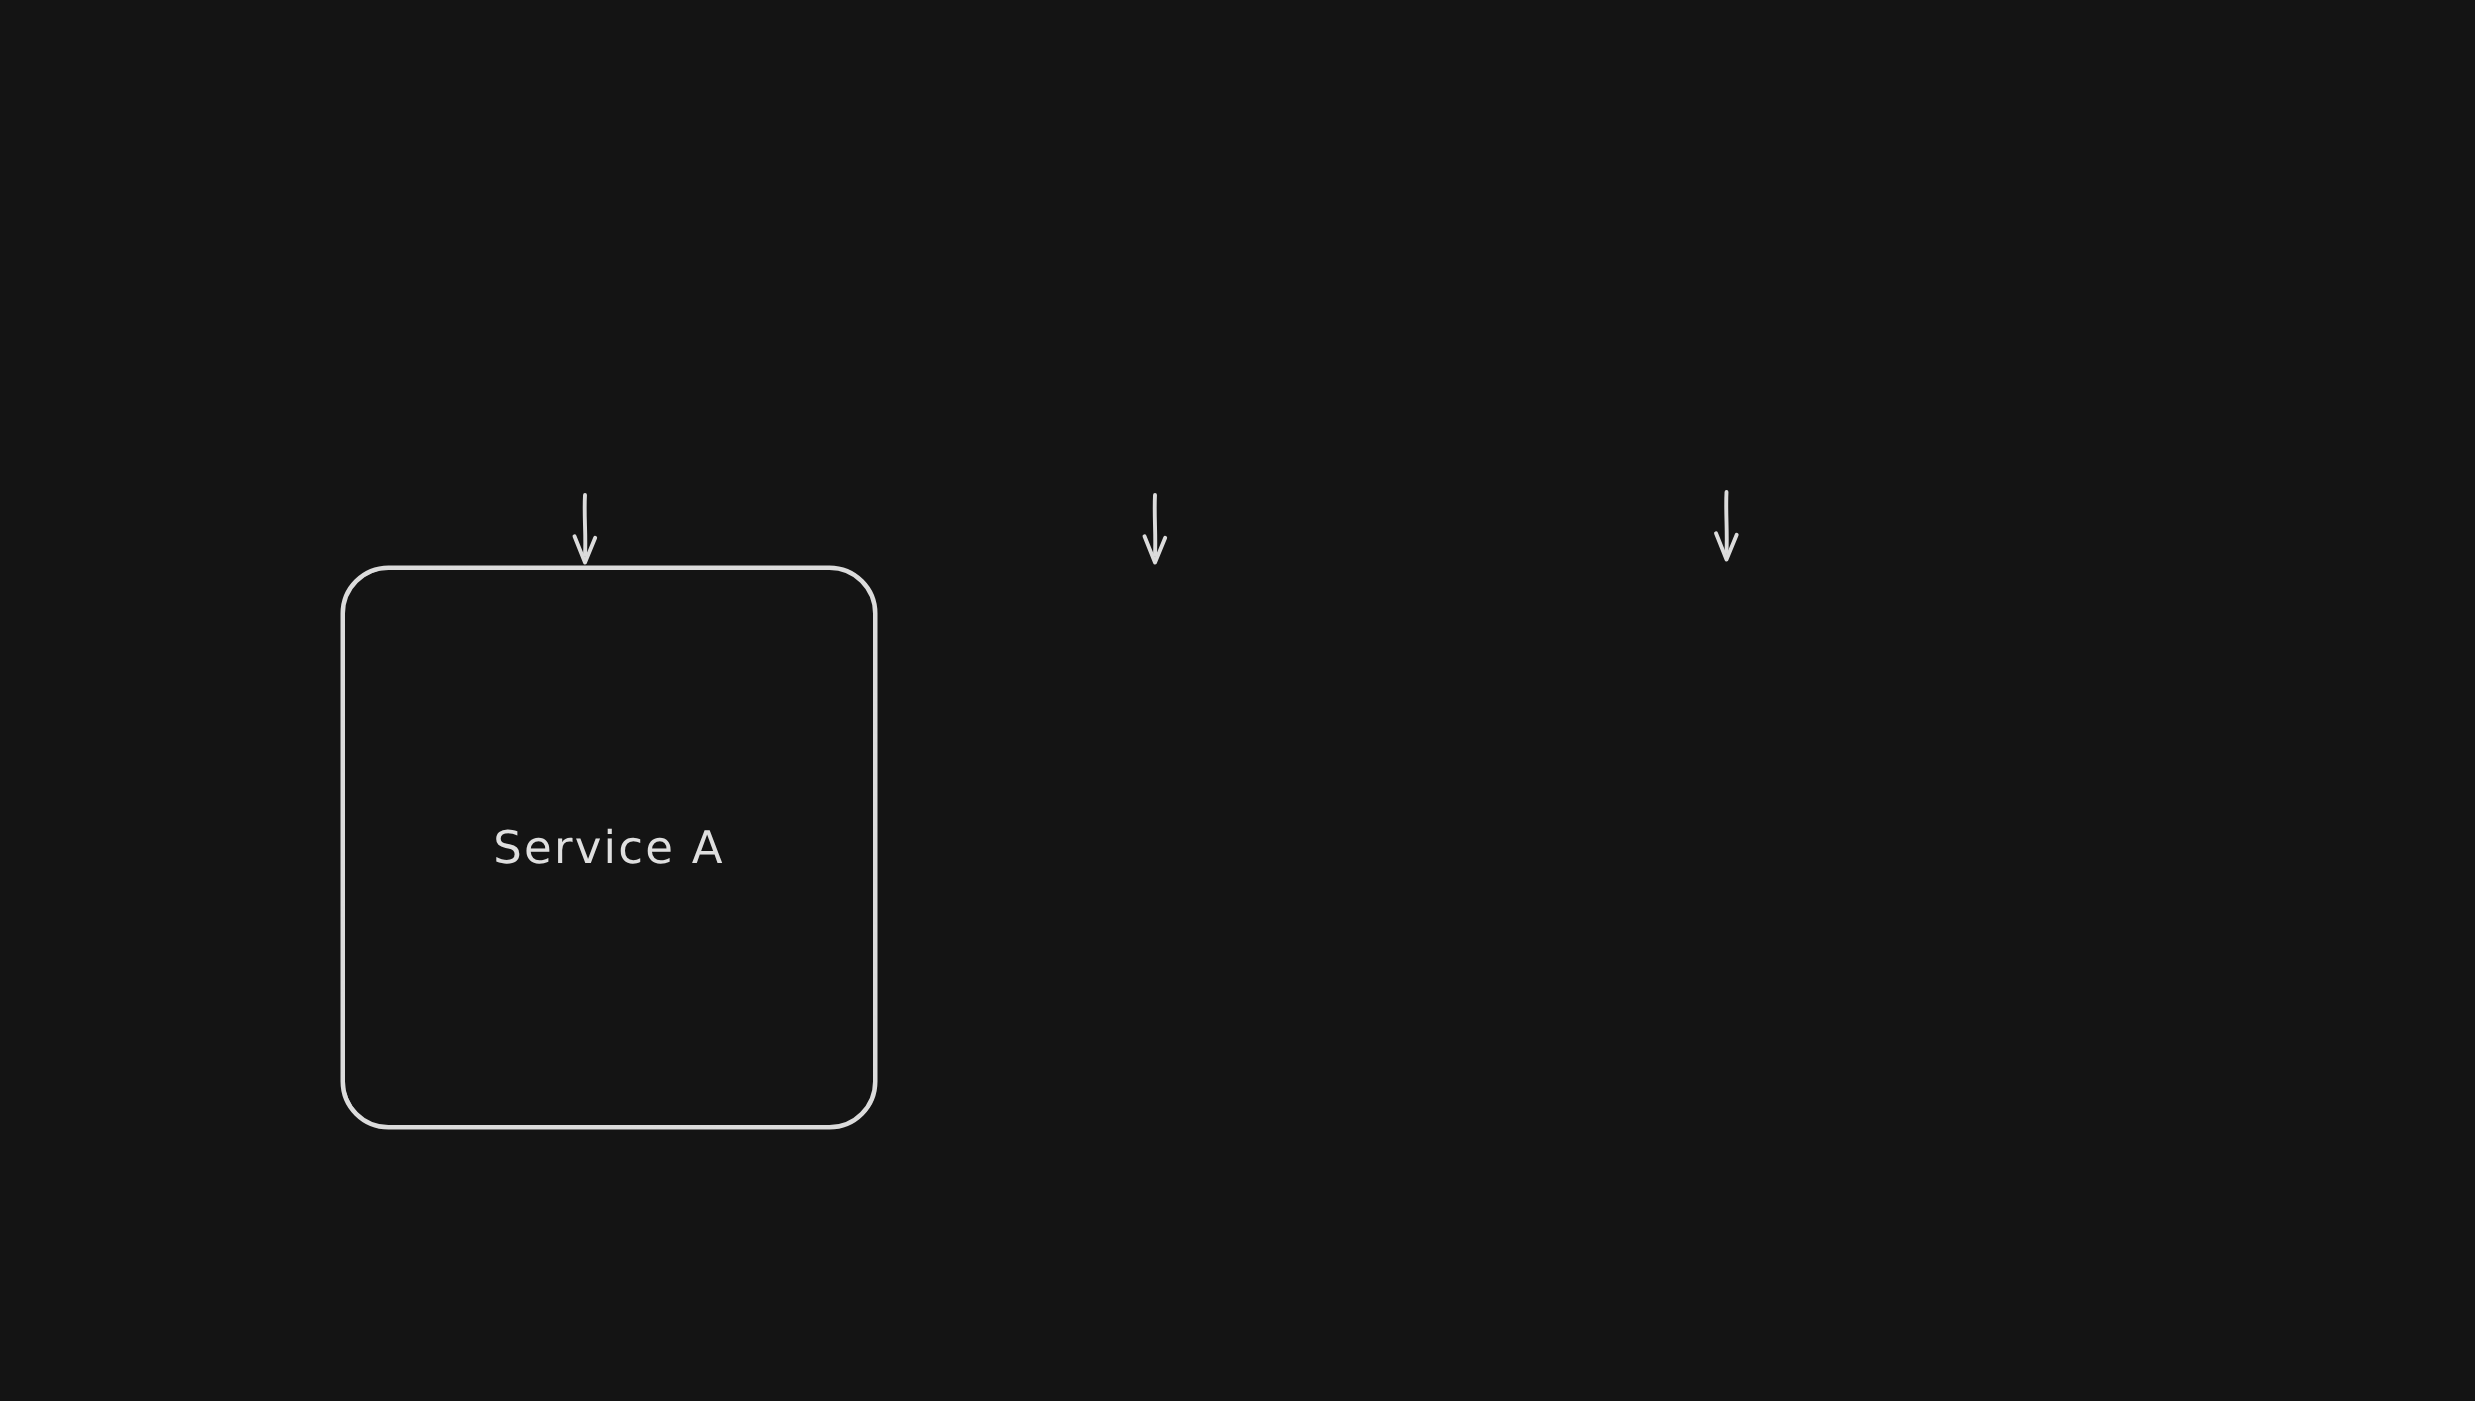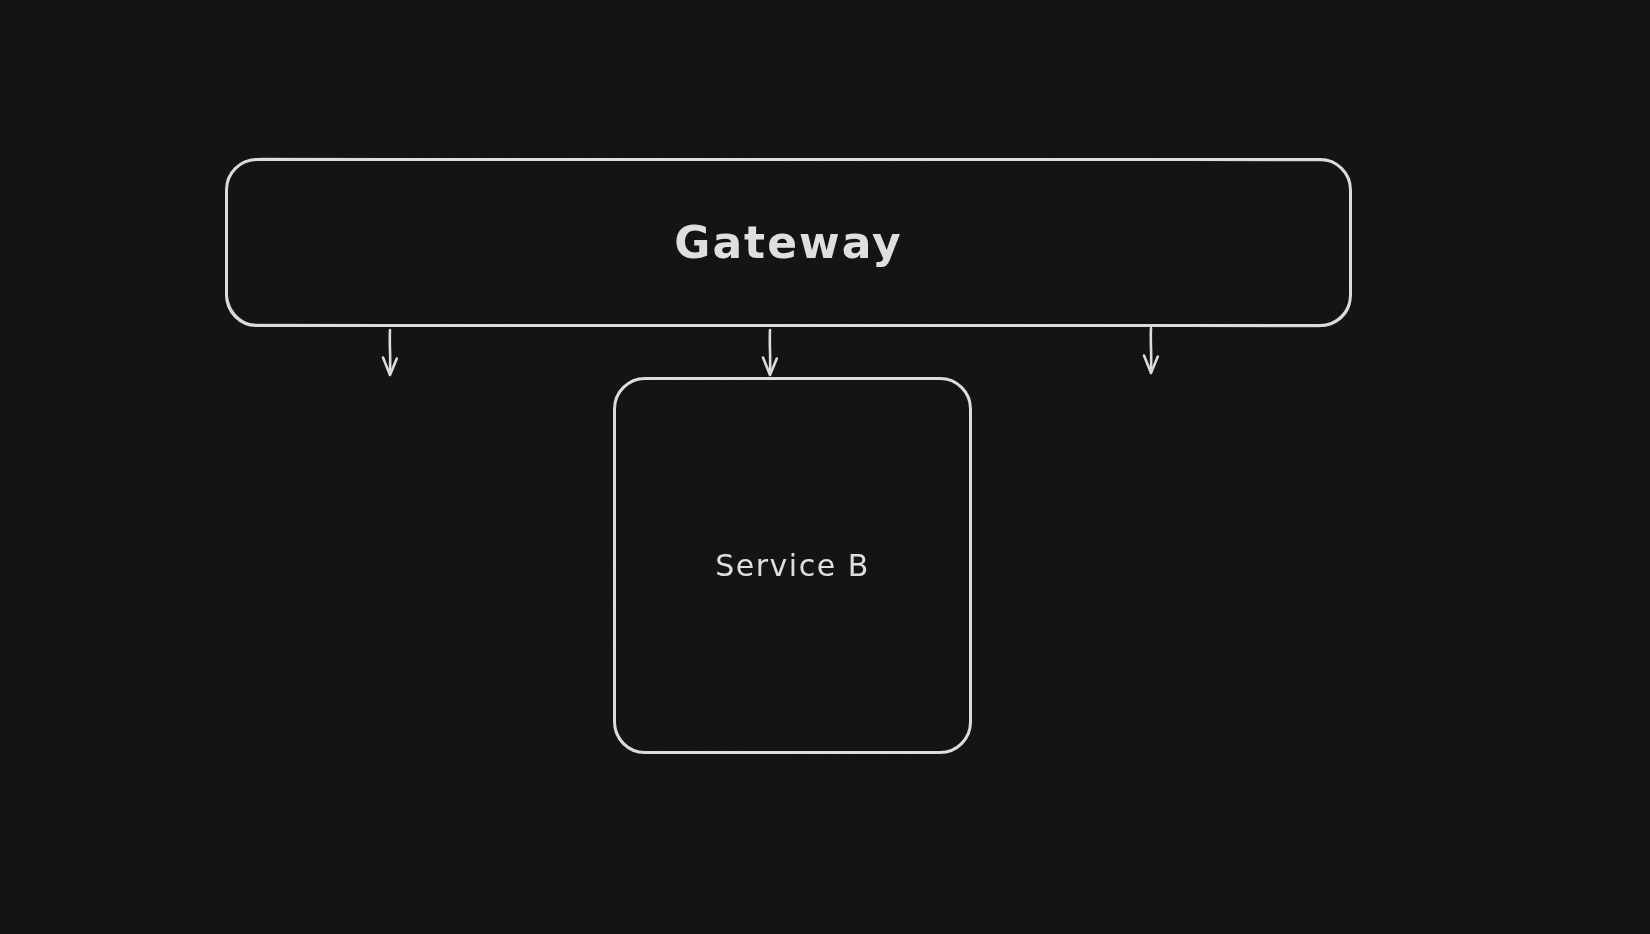--- a/index.html
+++ b/index.html
@@ -74,38 +74,35 @@
     stroke-width: 2.6px;
     stroke-linecap: round;
     stroke-linejoin: round;
   }
 </style>
 </head>
 <body>
 
 <div class="canvas">
 
-  <div class="node node-gateway">
-    <span class="label label-lg">Gateway</span>
-  </div>
 
   <svg class="arrows" viewBox="0 0 1650 934" xmlns="http://www.w3.org/2000/svg">
     <g>
       <path d="M390 330 C389.2 344, 390.8 357, 390 370"></path>
       <path d="M383 357.5 L390 375 L396.8 358.5"></path>
     </g>
     <g>
       <path d="M770 330 C769.3 344, 770.7 357, 770 370"></path>
       <path d="M763 357.5 L770 375 L776.8 358.5"></path>
     </g>
     <g>
       <path d="M1151 328 C1150.3 341, 1151.7 354, 1151 368"></path>
       <path d="M1144 355.5 L1151 373 L1157.8 356.5"></path>
     </g>
   </svg>
 
+  <div class="node node-service-a">
+    <span class="label label-md">Service A</span>
+  </div>
 
-  <div class="node node-service-b">
-    <span class="label label-md">Service B</span>
-  </div>
 
 
 </div>
 
 </body></html>

